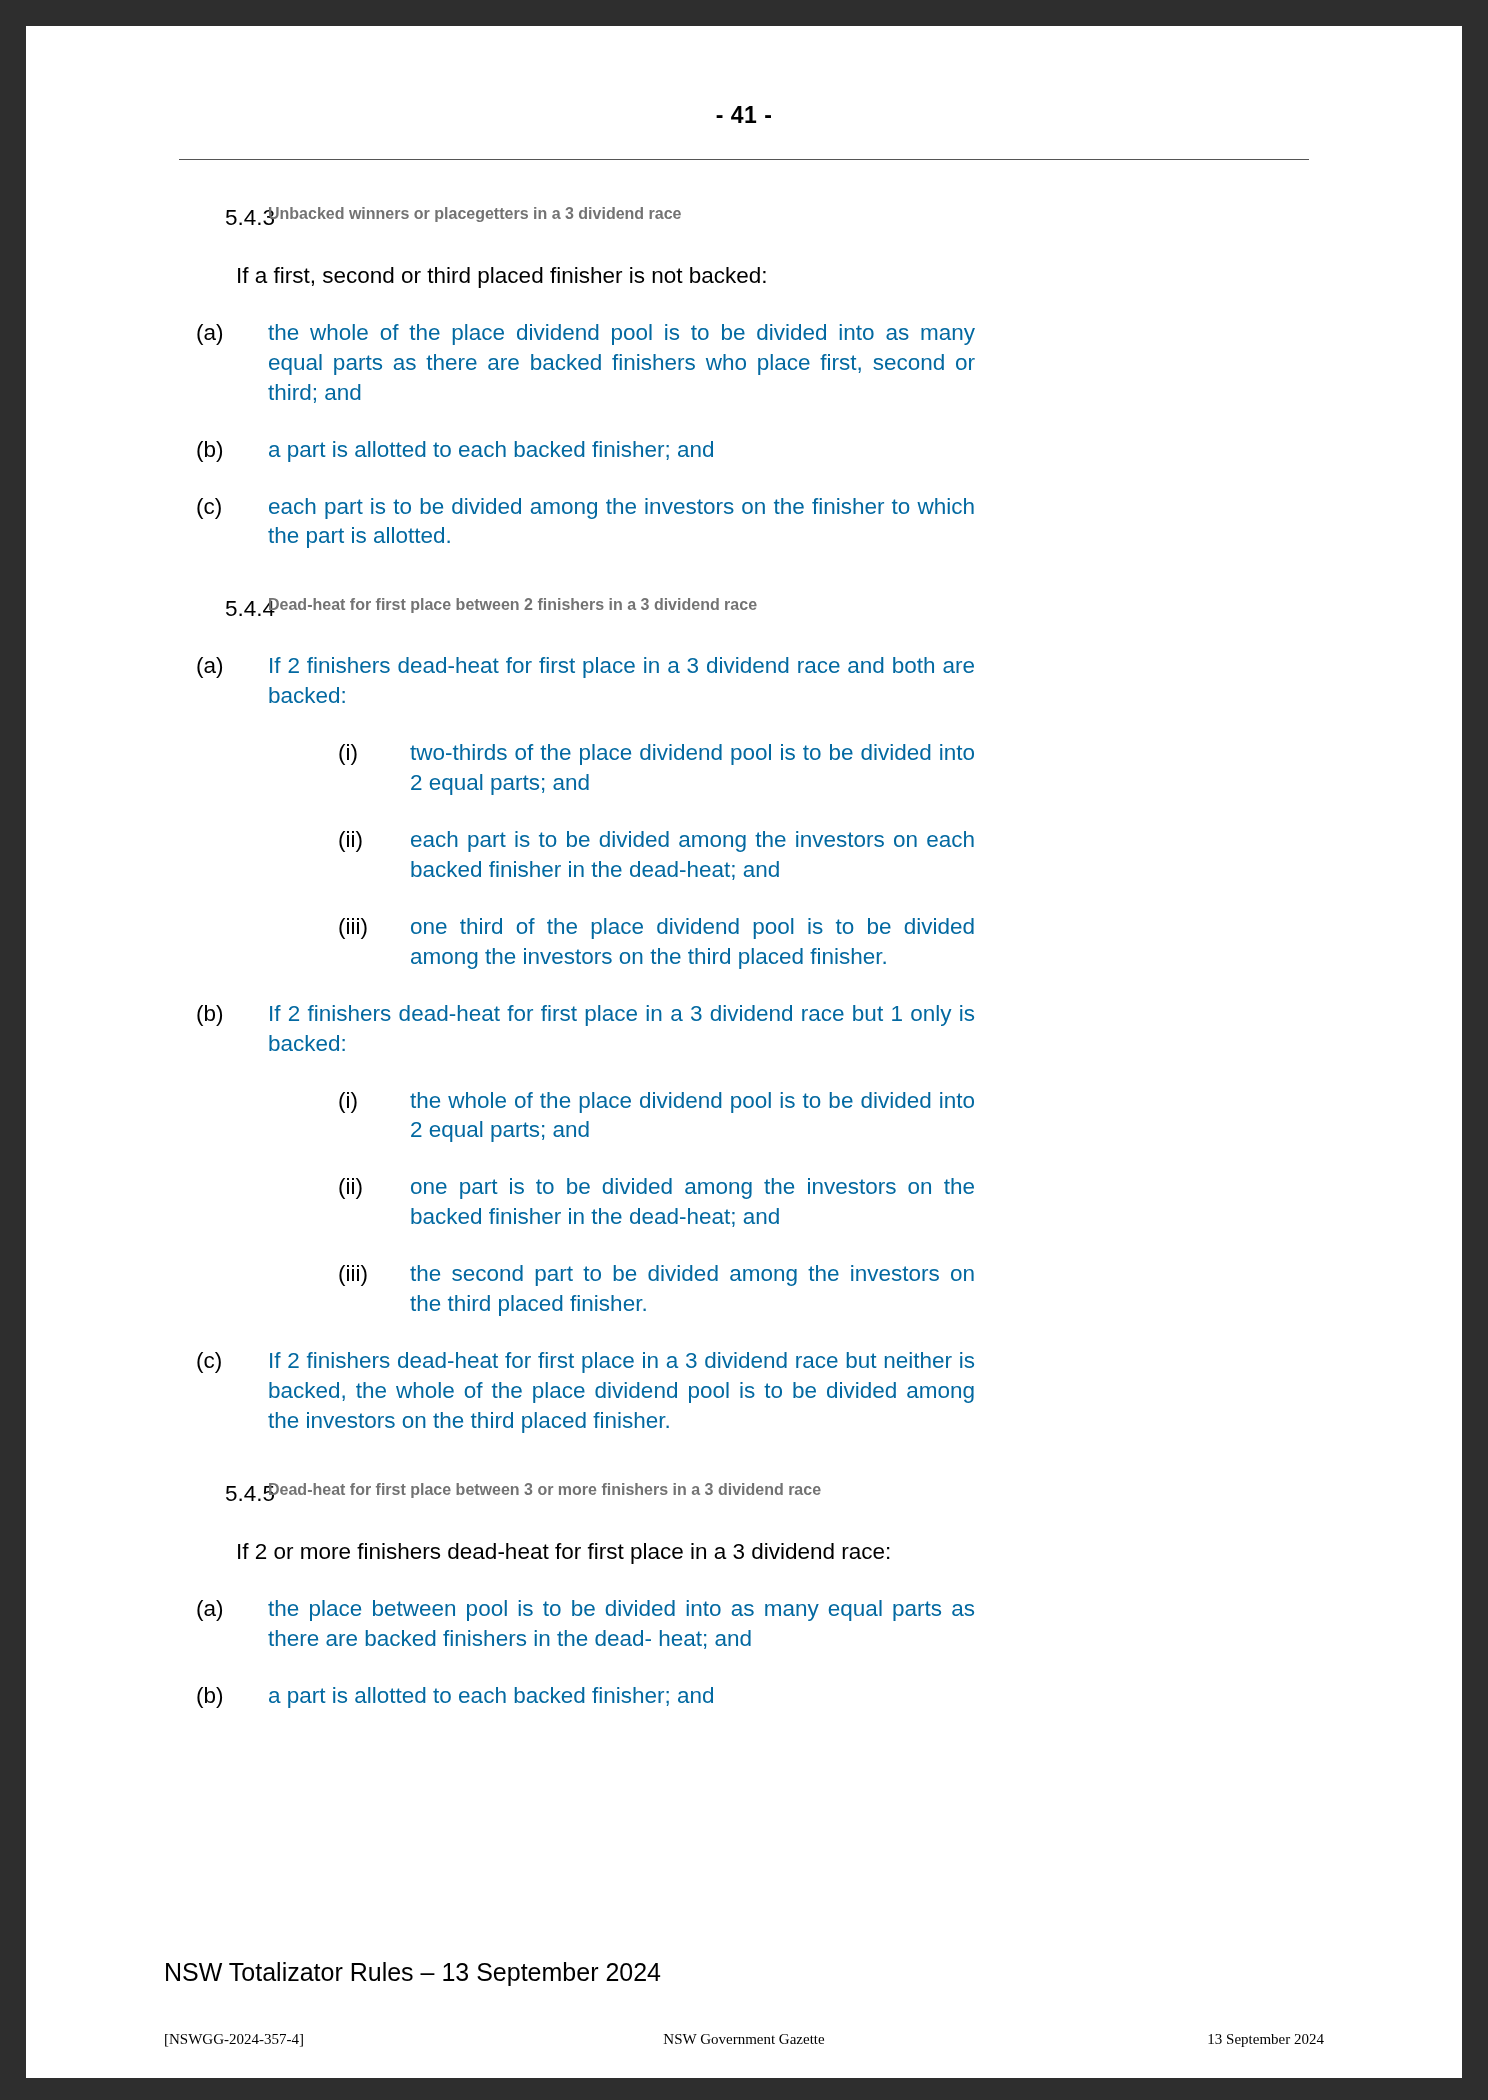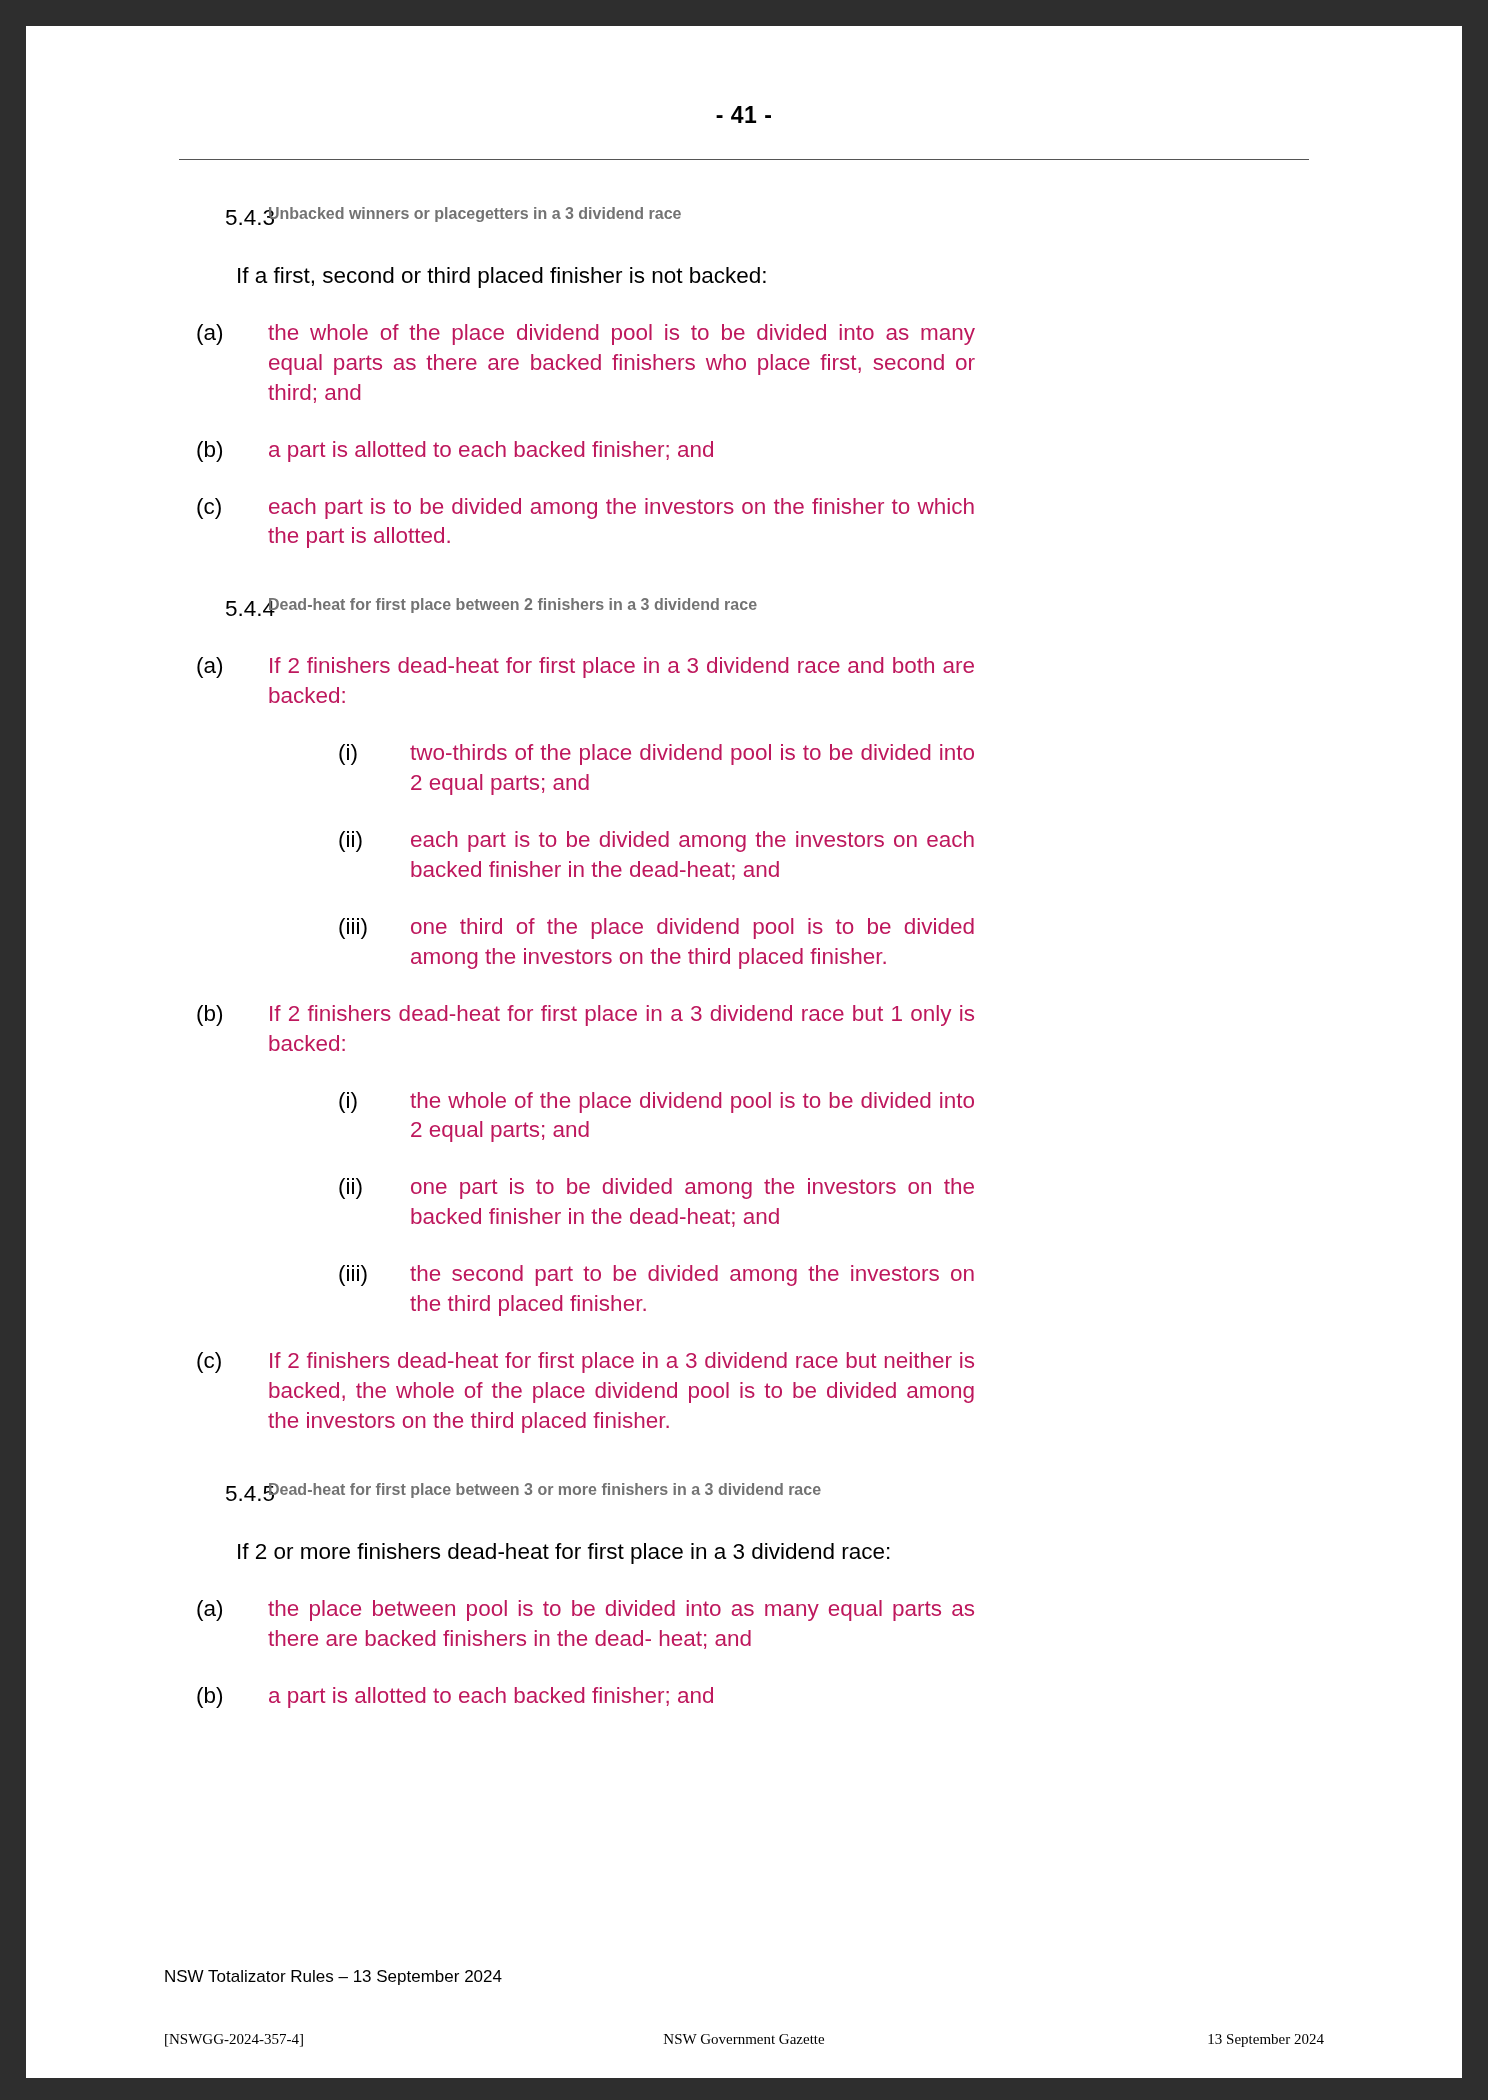--- a/index.html
+++ b/index.html
@@ -95,21 +95,21 @@
     margin-top: 27px;
   }
   .item .marker {
     flex: 0 0 auto;
     font-size: 22.5px;
     color: #000;
     line-height: 1.33;
   }
   .item .body {
     font-size: 22.5px;
-    color: #be185d;
+    color: #0369a1;
     line-height: 1.33;
     text-align: justify;
   }
 
   
   .lvl1 .marker {
     width: 104px;
     flex-basis: 104px;
     padding-left: 32px;
     box-sizing: border-box;
@@ -144,21 +144,21 @@
   
   .doc-footer {
     position: absolute;
     left: 0;
     right: 0;
     bottom: 0;
     padding: 0 138px 30px 138px;
   }
   .footer-title {
     font-family: "Liberation Sans", sans-serif;
-    font-size: 17px;
+    font-size: 25px;
     color: #000;
     margin-bottom: 44px;
   }
   .footer-gazette {
     display: flex;
     align-items: baseline;
     font-family: "Liberation Serif", serif;
     font-size: 15px;
     color: #000;
   }

